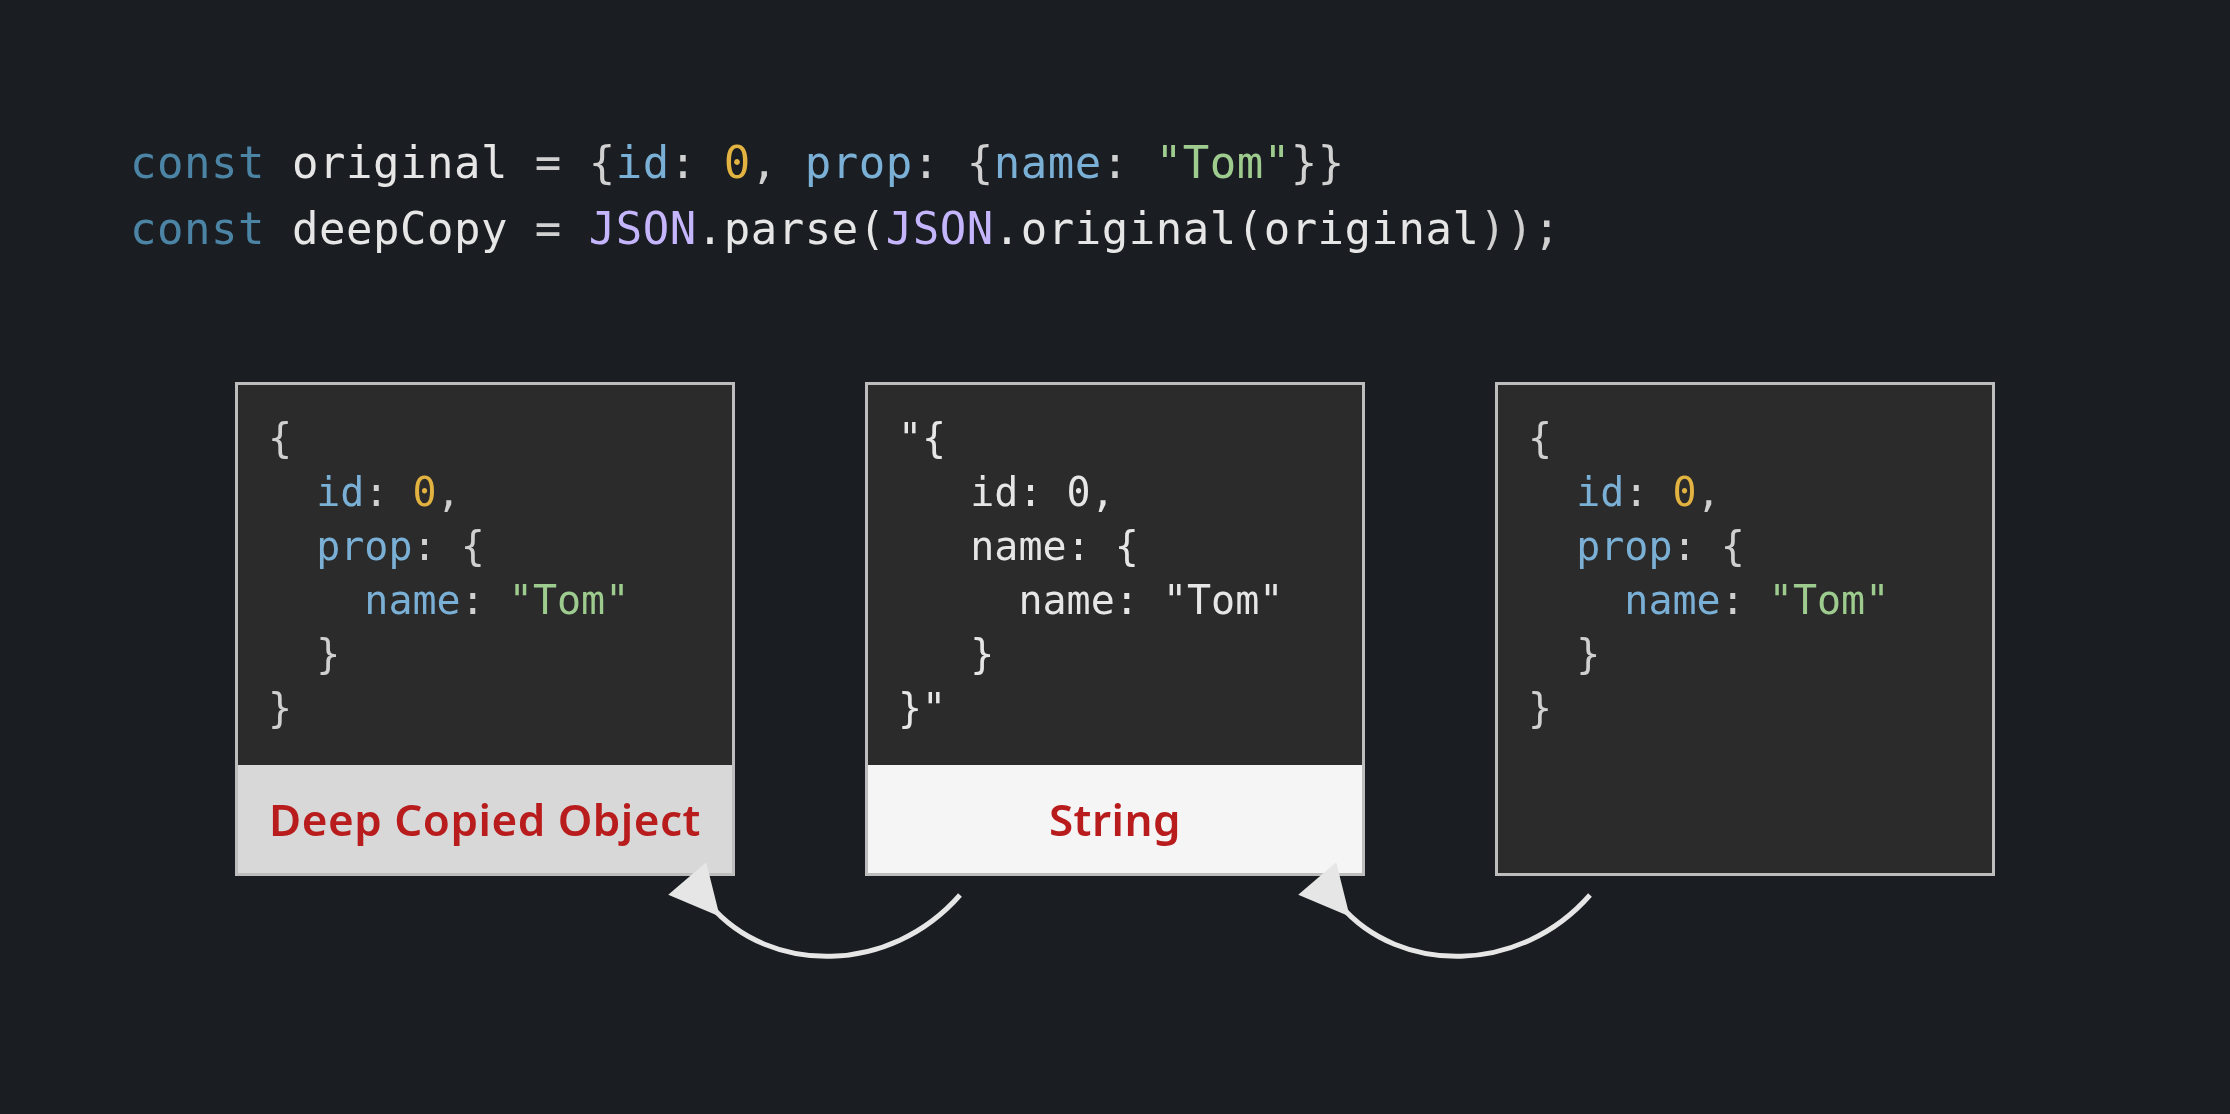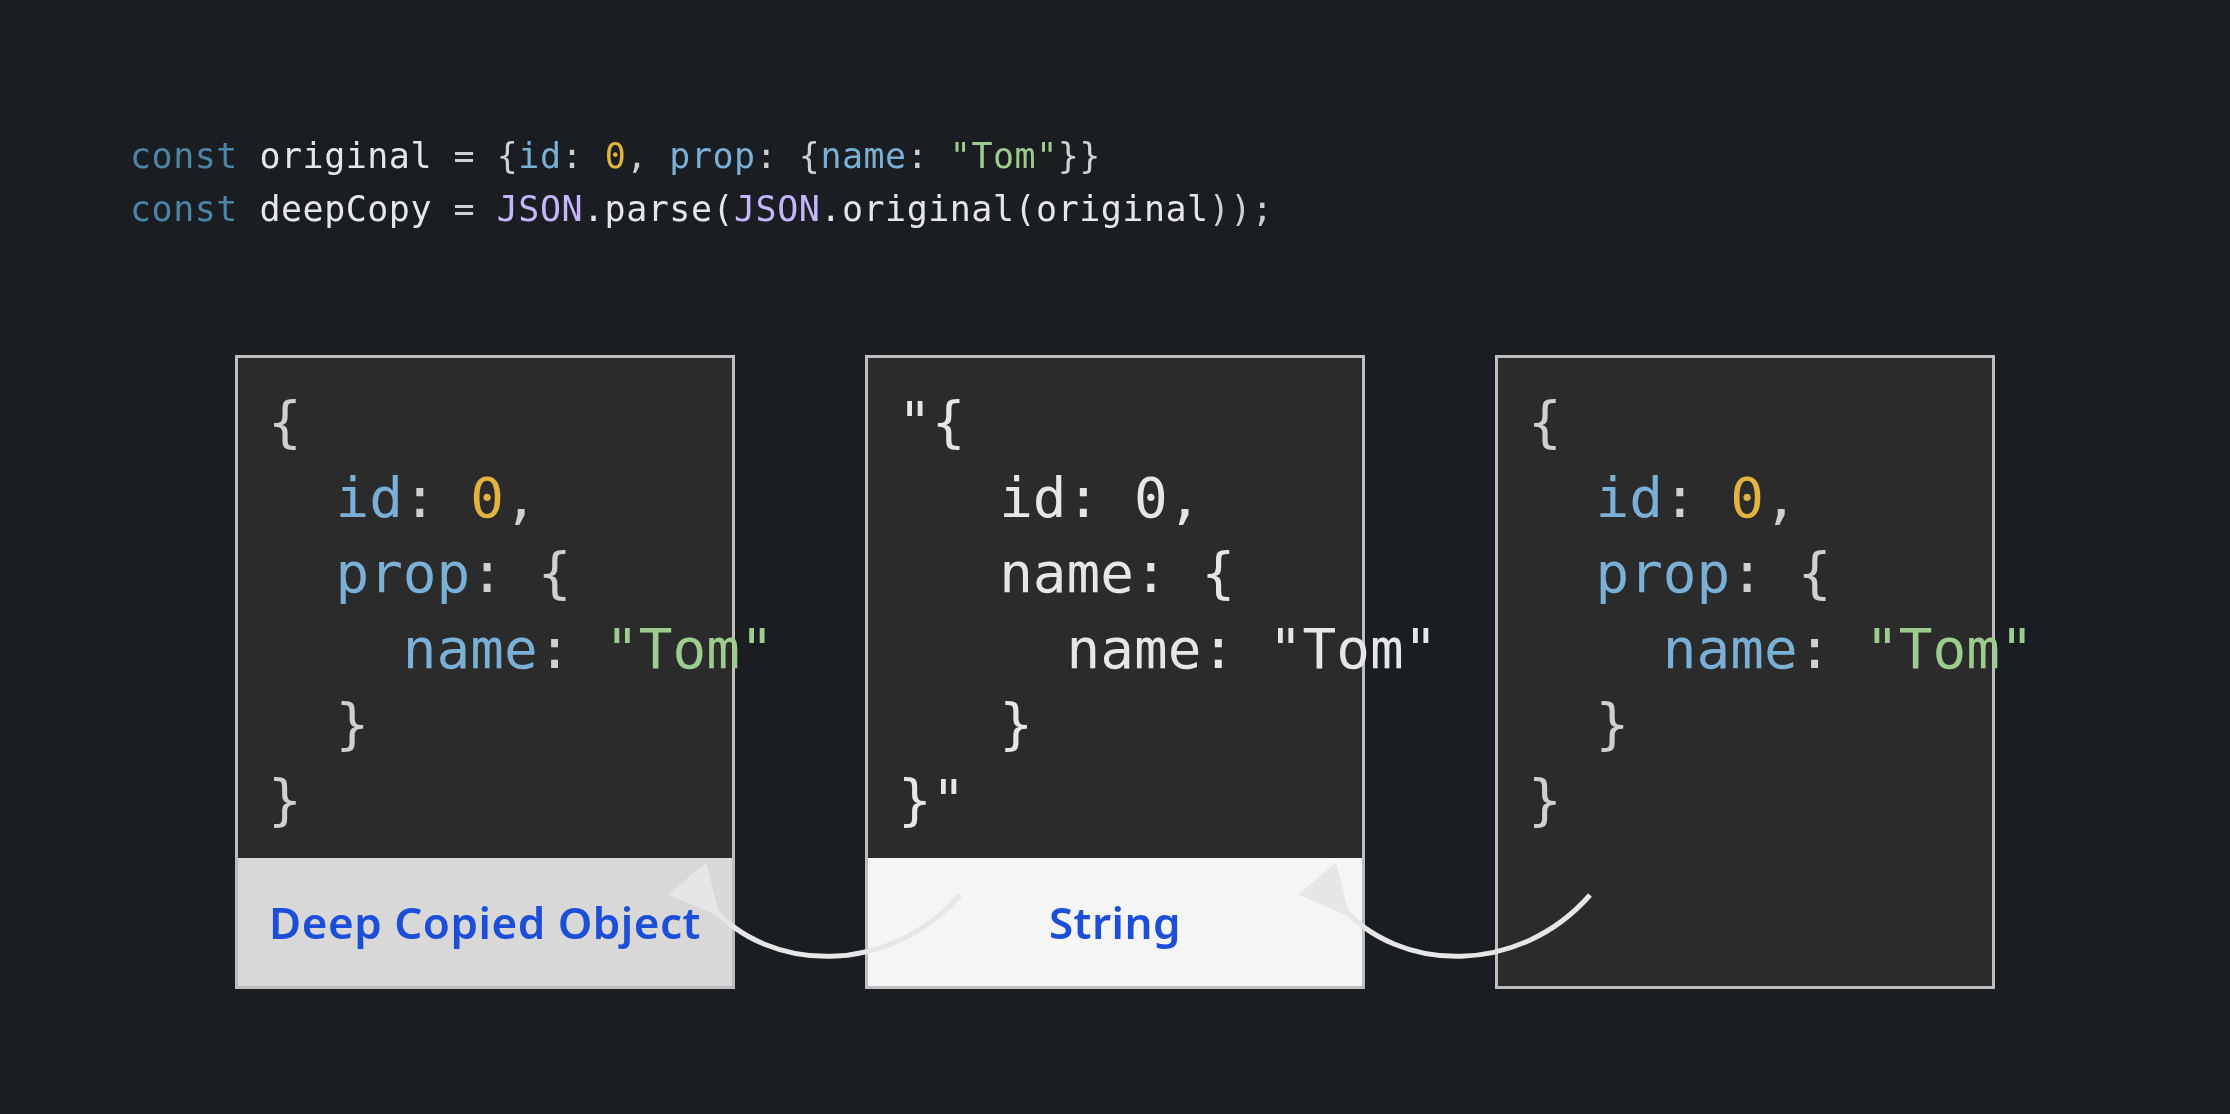--- a/index.html
+++ b/index.html
@@ -15,21 +15,21 @@
 
   .stage {
     position: relative;
     width: 100%;
     height: 100%;
     padding: 130px 90px 0 90px;
   }
 
   
   .code-block {
-    font-size: 35px;
+    font-size: 44px;
     line-height: 1.5;
     white-space: nowrap;
     letter-spacing: 0.5px;
     padding-left: 40px;
   }
   .code-line { display: block; }
 
   
   .kw   { color: #4b84a5; }         
   .lit  { color: #e6e6e6; }         
@@ -50,32 +50,32 @@
   .panel {
     width: 500px;
     border: 3px solid #bdbdbd;
     display: flex;
     flex-direction: column;
     background: #2b2b2b;
   }
   .panel .body {
     flex: 1;
     padding: 26px 24px 20px 30px;
-    font-size: 56px;
+    font-size: 40px;
     line-height: 1.35;
     min-height: 380px;
   }
   .panel .caption {
     background: #d8d8d8;
-    color: #1d4ed8;
+    color: #b91c1c;
     font-family: -apple-system, system-ui, "Segoe UI", sans-serif;
     font-weight: 600;
     font-size: 44px;
     text-align: center;
-    padding: 34px 8px;
+    padding: 24px 8px;
     letter-spacing: 0.5px;
   }
   .panel.highlight .caption {
     background: #f5f5f5;
   }
 
   .obj pre {
     margin: 0;
     font-family: inherit;
     white-space: pre;

